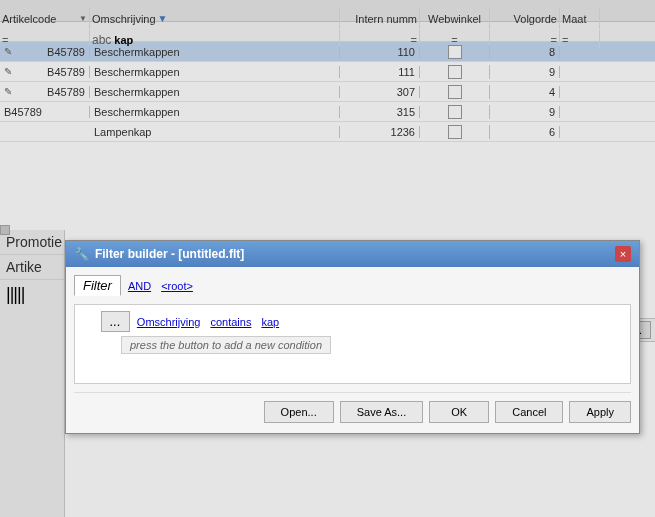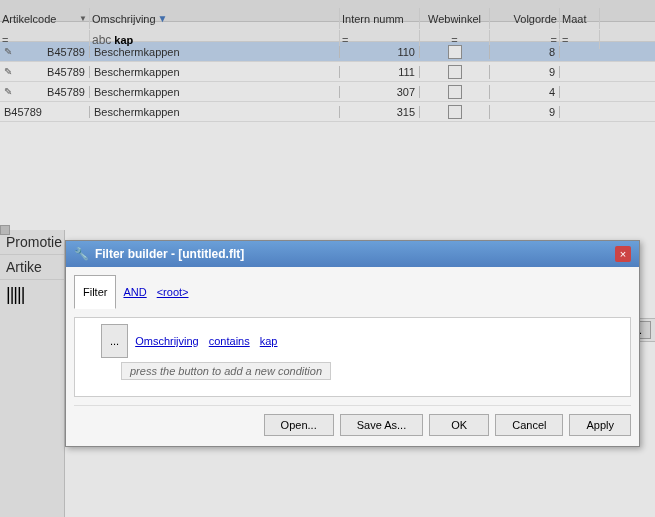--- a/index.html
+++ b/index.html
@@ -26,21 +26,21 @@
     .table-header {
       display: flex;
       background: #e8e8e8;
       border-bottom: 1px solid #ccc;
       height: 22px;
       align-items: center;
     }
 
     .col-artikelcode { width: 90px; padding: 0 4px; border-right: 1px solid #ccc; display: flex; align-items: center; justify-content: space-between; overflow: hidden; }
     .col-omschrijving { width: 250px; padding: 0 4px; border-right: 1px solid #ccc; display: flex; align-items: center; overflow: hidden; }
-    .col-intern { width: 80px; padding: 0 4px; border-right: 1px solid #ccc; text-align: right; display: flex; align-items: center; justify-content: flex-start; overflow: hidden; }
+    .col-intern { width: 80px; padding: 0 4px; border-right: 1px solid #ccc; text-align: right; display: flex; align-items: center; justify-content: flex-end; overflow: hidden; }
     .col-webwinkel { width: 70px; padding: 0 4px; border-right: 1px solid #ccc; text-align: left; display: flex; align-items: center; justify-content: center; overflow: hidden; }
     .col-volgorde { width: 70px; padding: 0 4px; border-right: 1px solid #ccc; text-align: left; display: flex; align-items: center; justify-content: flex-end; overflow: hidden; }
     .col-maat { width: 40px; padding: 0 4px; display: flex; align-items: center; overflow: hidden; }
 
     .header-cell {
       font-weight: normal;
       font-size: 11px;
       color: #333;
       white-space: nowrap;
     }
@@ -248,26 +248,27 @@
     }
 
     .dialog-toolbar {
       display: flex;
       gap: 4px;
       margin-bottom: 8px;
       align-items: center;
     }
 
     .dialog-btn {
-      padding: 10px 8px;
+      padding: 2px 8px;
       background: #e8e8e8;
       border: 1px solid #aaa;
-      font-size: 11px;
+      font-size: 13px;
       cursor: pointer;
       white-space: nowrap;
+      font-style: italic;
     }
 
     .dialog-btn.active {
       background: #fff;
       border-bottom: 1px solid #fff;
     }
 
     .condition-area {
       background: #fff;
       border: 1px solid #ccc;
@@ -440,20 +441,30 @@
     <div class="cell col-artikelcode">B45789</div>
     <div class="cell col-omschrijving">Beschermkappen</div>
     <div class="cell col-intern cell-right">315</div>
     <div class="cell col-webwinkel cell-center">
         <span class="checkbox-cell"></span>
       </div>
     <div class="cell col-volgorde cell-right">9</div>
     <div class="cell col-maat"></div>
   </div>
 
+  <div class="table-row">
+    <div class="cell col-artikelcode"></div>
+    <div class="cell col-omschrijving">Lampenkap</div>
+    <div class="cell col-intern cell-right">1236</div>
+    <div class="cell col-webwinkel cell-center">
+        <span class="checkbox-cell"></span>
+      </div>
+    <div class="cell col-volgorde cell-right">6</div>
+    <div class="cell col-maat"></div>
+  </div>
 
 </div>
 
 <div class="filter-bar">
   <span class="filter-bar-x">✕</span>
   <div class="filter-bar-check">✓</div>
   <span class="filter-bar-text">(Omschrijving contains kap)</span>
   <button class="customize-btn">Customize...</button>
 </div>
 

